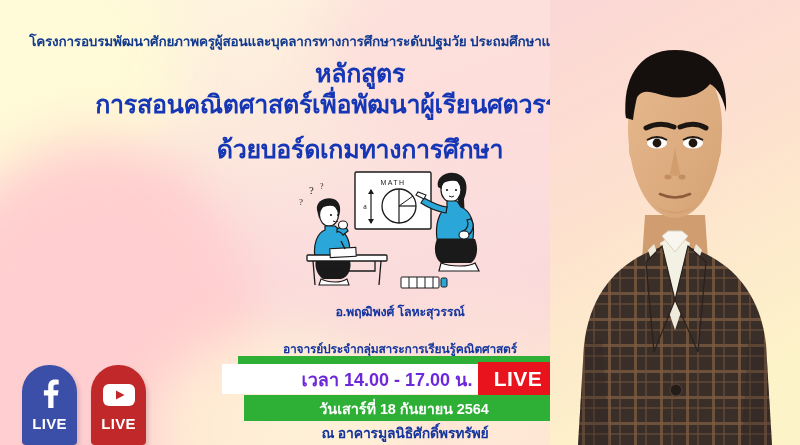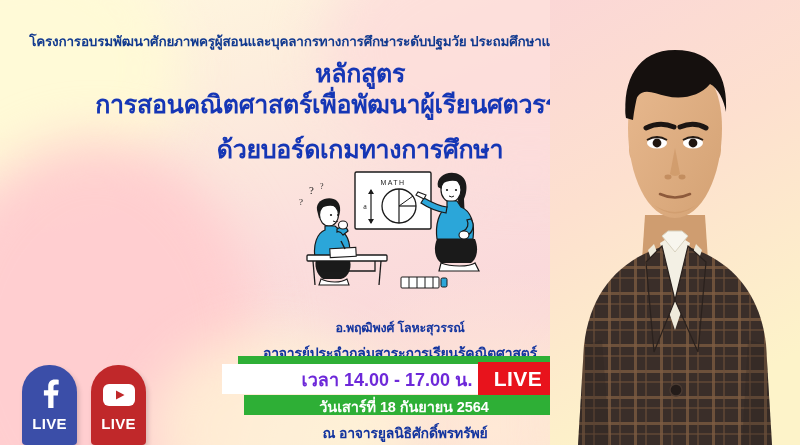--- a/index.html
+++ b/index.html
@@ -63,23 +63,23 @@
   .title-2 { font-size: 25px; line-height: 33px; }
   .title-3 { font-size: 25px; line-height: 33px; margin-top: 12px; }
 
   
   .crest { position: absolute; right: 22px; top: 8px; width: 84px; height: 80px; }
 
   
   .illus { position: absolute; left: 275px; top: 163px; width: 250px; height: 130px; }
 
   
-  .speaker { position: absolute; left: 190px; top: 318px; width: 420px; text-align: center; }
+  .speaker { position: absolute; left: 190px; top: 302px; width: 420px; text-align: center; }
   .sp-name { font-size: 12.5px; font-weight: 700; color: #14359f; letter-spacing: -0.2px; }
-  .sp-role { font-size: 14px; font-weight: 700; color: #14359f; margin-top: 4px; letter-spacing: -0.2px; }
+  .sp-role { font-size: 12px; font-weight: 700; color: #14359f; margin-top: 17px; letter-spacing: -0.2px; }
   .sp-school { font-size: 9px; font-weight: 700; color: #14359f; margin-top: 2px; letter-spacing: -0.2px; }
 
   
   .green-top {
     position: absolute; left: 238px; top: 356px; width: 320px; height: 8px;
     background: #2eaf36;
   }
   .time-row {
     position: absolute; left: 222px; top: 364px; width: 330px; height: 30px;
     background: #ffffff; display: flex; align-items: center; justify-content: center;
@@ -92,22 +92,22 @@
     position: absolute; left: 478px; top: 362px; width: 80px; height: 33px;
     background: #e8131c;
     display: flex; align-items: center; justify-content: center;
     clip-path: polygon(0 0, 100% 0, 94% 100%, 0 100%);
   }
   .live-badge span {
     color: #ffffff; font-size: 21px; font-weight: 700; letter-spacing: 0.5px;
     font-family: "Liberation Sans", sans-serif;
   }
   .date-banner {
-    position: absolute; left: 244px; top: 395px; width: 320px; height: 20px;
-    background: #2eaf36; display: flex; align-items: flex-start; justify-content: center;
+    position: absolute; left: 244px; top: 395px; width: 320px; height: 26px;
+    background: #2eaf36; display: flex; align-items: center; justify-content: center;
   }
   .date-banner span {
     color: #ffffff; font-size: 14.5px; font-weight: 700; letter-spacing: -0.1px;
   }
   .venue {
     position: absolute; left: 200px; top: 422px; width: 410px; text-align: center;
     font-size: 14px; font-weight: 700; color: #14359f; letter-spacing: -0.2px;
   }
 
   
@@ -290,21 +290,21 @@
   </div>
 
   <div class="live-badge">
     <span>LIVE</span>
   </div>
 
   <div class="date-banner">
     <span>วันเสาร์ที่ 18 กันยายน 2564</span>
   </div>
 
-  <div class="venue">ณ อาจารยูลนิธิศักดิ์พรทรัพย์</div>
+  <div class="venue">ณ อาคารมูลนิธิศักดิ์พรทรัพย์</div>
 
   <div class="social">
     <div class="soc soc-fb">
       <svg class="glyph" width="26" height="30" viewBox="0 0 26 30">
         <path d="M16.5 30 V17.5 H20.8 L21.5 12.2 H16.5 V9.0 C16.5 7.5 17.0 6.5 19.2 6.5 H21.7 V1.8 C21.2 1.7 19.6 1.5 17.8 1.5 C13.9 1.5 11.2 3.9 11.2 8.4 V12.2 H6.9 V17.5 H11.2 V30 Z" fill="#ffffff"></path>
       </svg>
       <span class="lbl">LIVE</span>
     </div>
     <div class="soc soc-yt">
       <svg class="glyph" width="34" height="26" viewBox="0 0 34 26" style="margin-top:4px">

